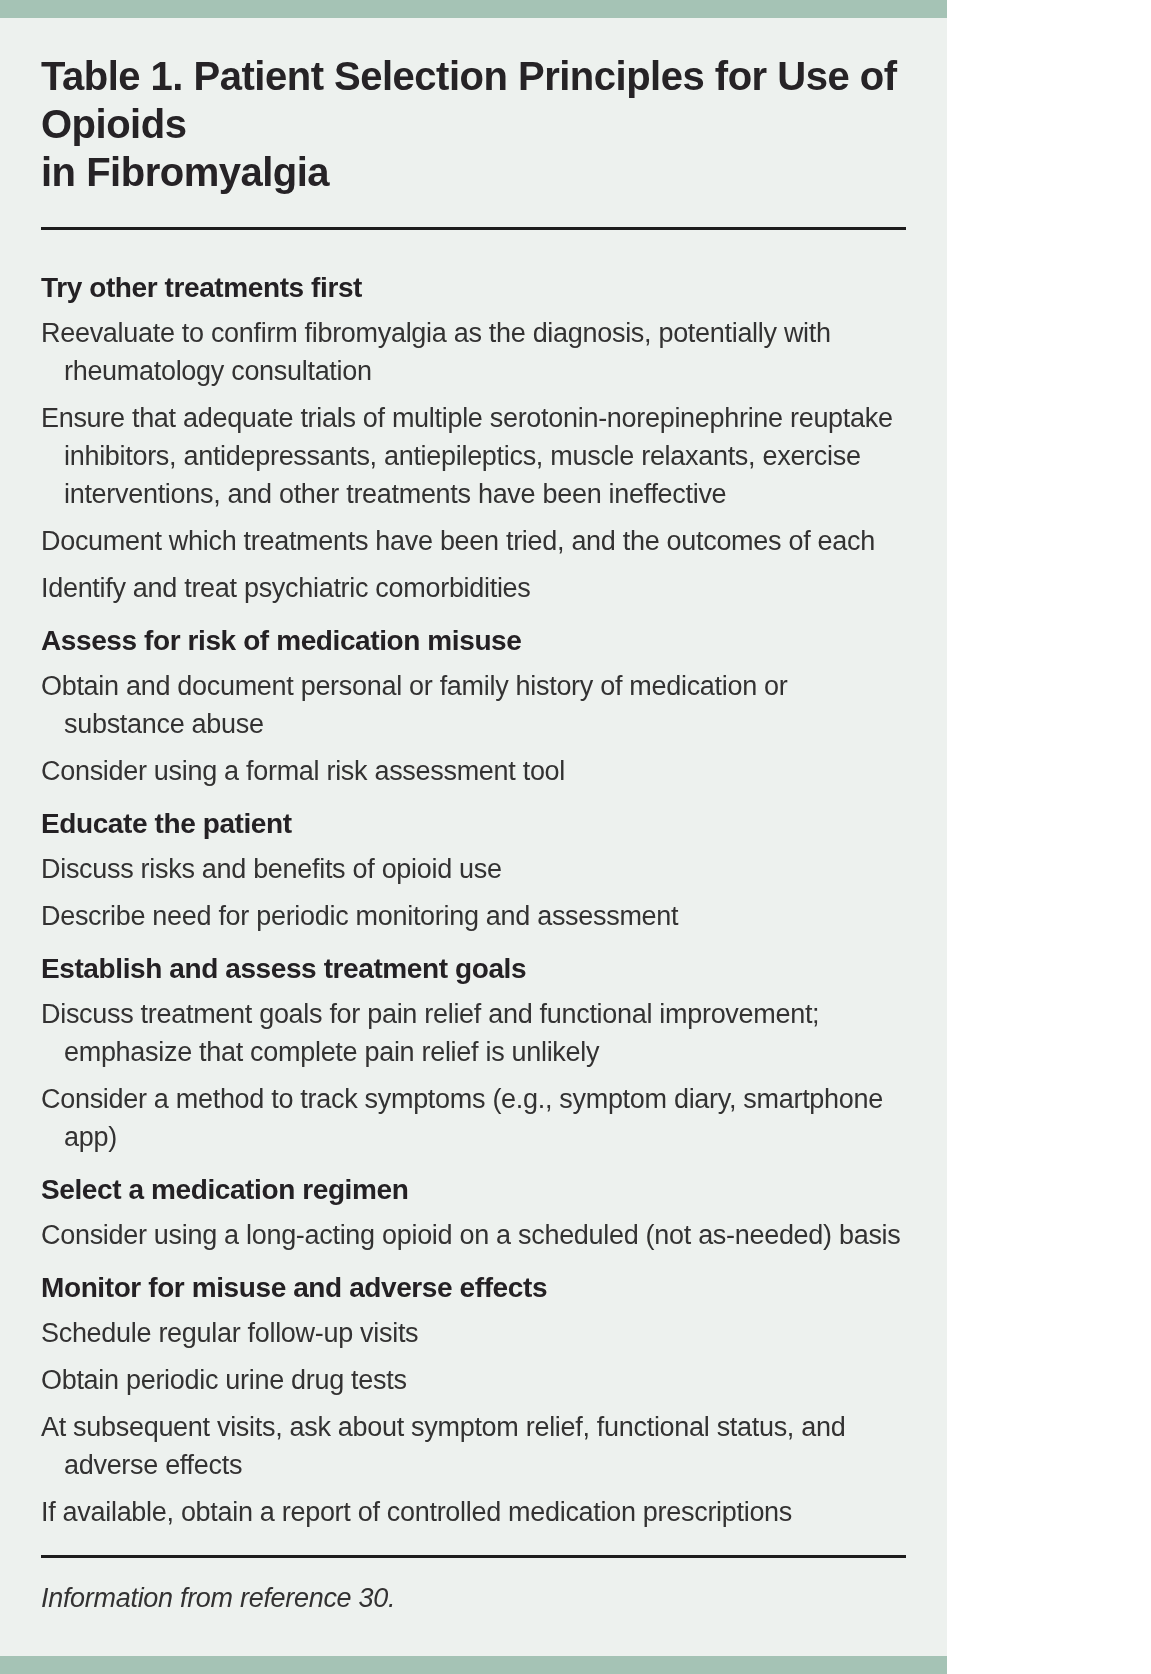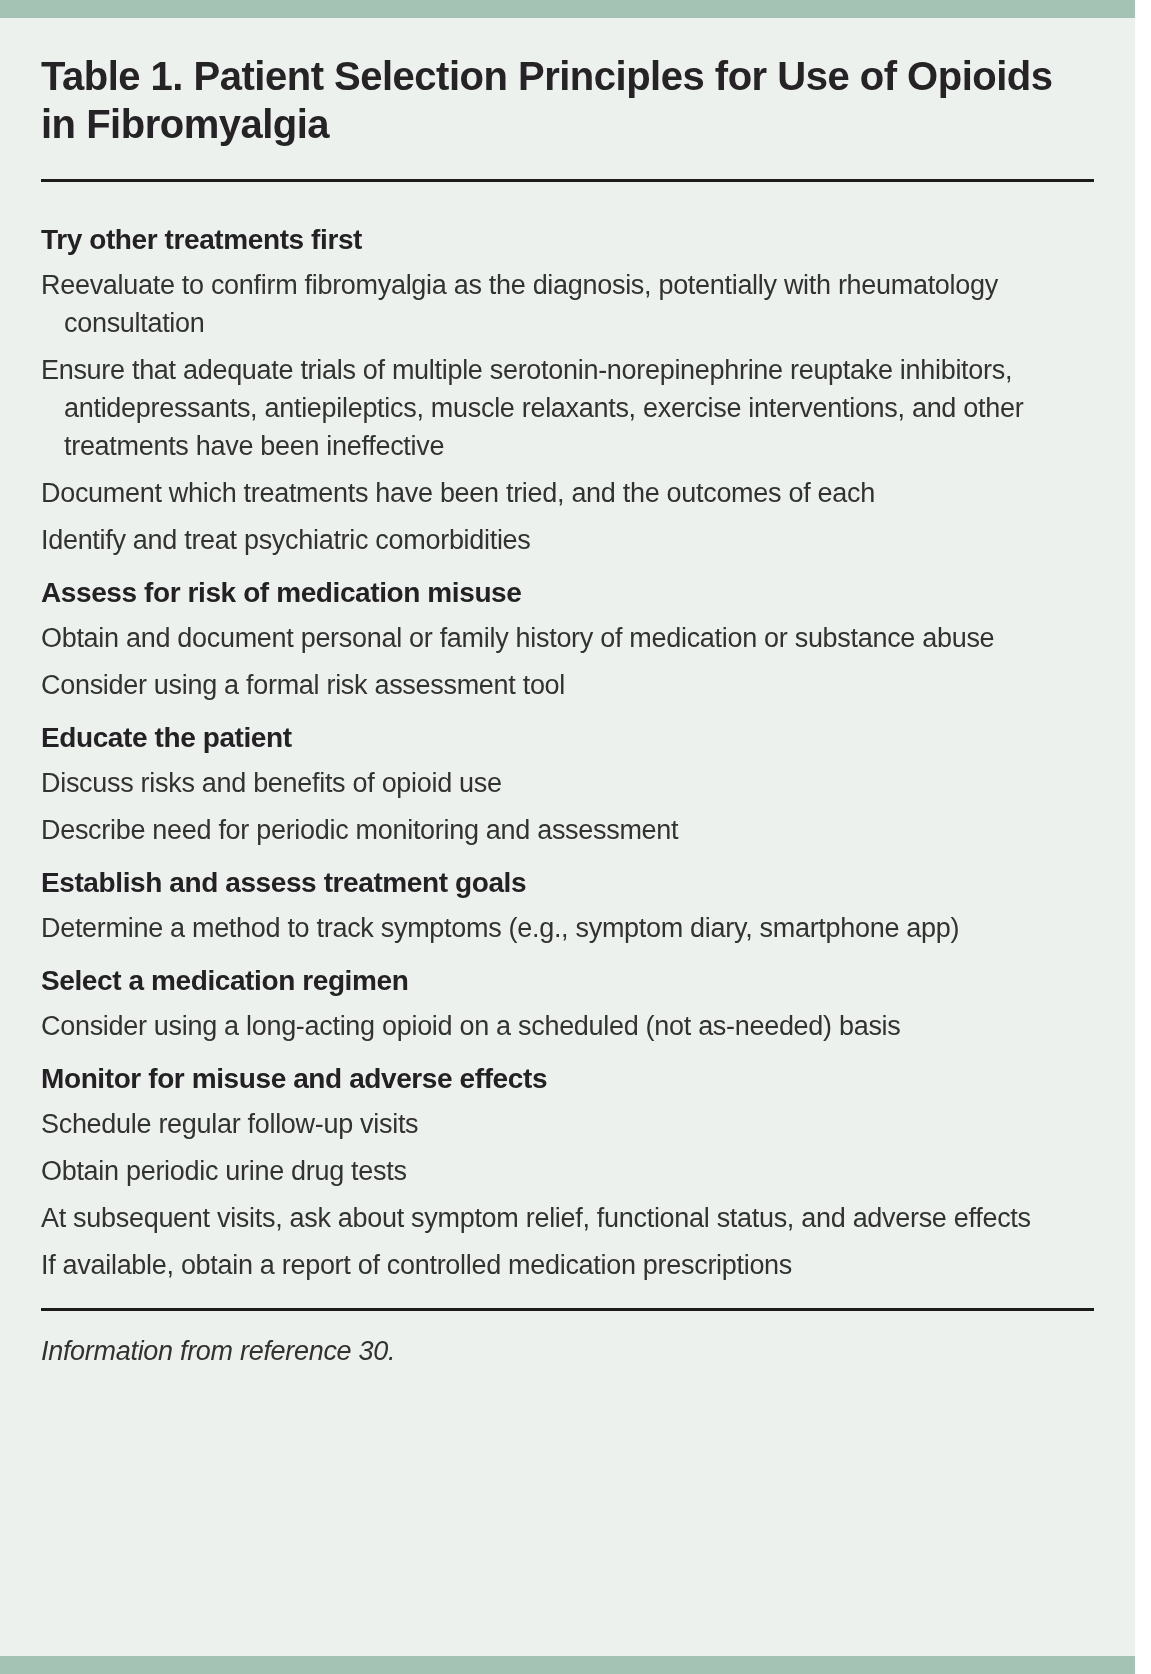--- a/index.html
+++ b/index.html
@@ -2,21 +2,21 @@
 <html><head>
 <meta charset="utf-8">
 <style>
   html, body {
     margin: 0;
     padding: 0;
     background: #ffffff;
   }
   .page {
     position: relative;
-    width: 1135px;
+    width: 947px;
     height: 1674px;
     background: #edf1ee;
     font-family: "Liberation Sans", sans-serif;
     color: #2b2a2a;
     overflow: hidden;
     box-sizing: border-box;
   }
   .accent-bar {
     position: absolute;
     left: 0;
@@ -117,21 +117,22 @@
       </div>
 
       <div class="section">
         <h2 class="section-heading">Educate the patient</h2>
         <p class="item">Discuss risks and benefits of opioid use</p>
         <p class="item">Describe need for periodic monitoring and assessment</p>
       </div>
 
       <div class="section">
         <h2 class="section-heading">Establish and assess treatment goals</h2>
-        <p class="item">Determine a method to track symptoms (e.g., symptom diary, smartphone app)</p>
+        <p class="item">Discuss treatment goals for pain relief and functional improvement; emphasize that complete pain relief is unlikely</p>
+        <p class="item">Consider a method to track symptoms (e.g., symptom diary, smartphone app)</p>
       </div>
 
       <div class="section">
         <h2 class="section-heading">Select a medication regimen</h2>
         <p class="item">Consider using a long-acting opioid on a scheduled (not as-needed) basis</p>
       </div>
 
       <div class="section">
         <h2 class="section-heading">Monitor for misuse and adverse effects</h2>
         <p class="item">Schedule regular follow-up visits</p>

